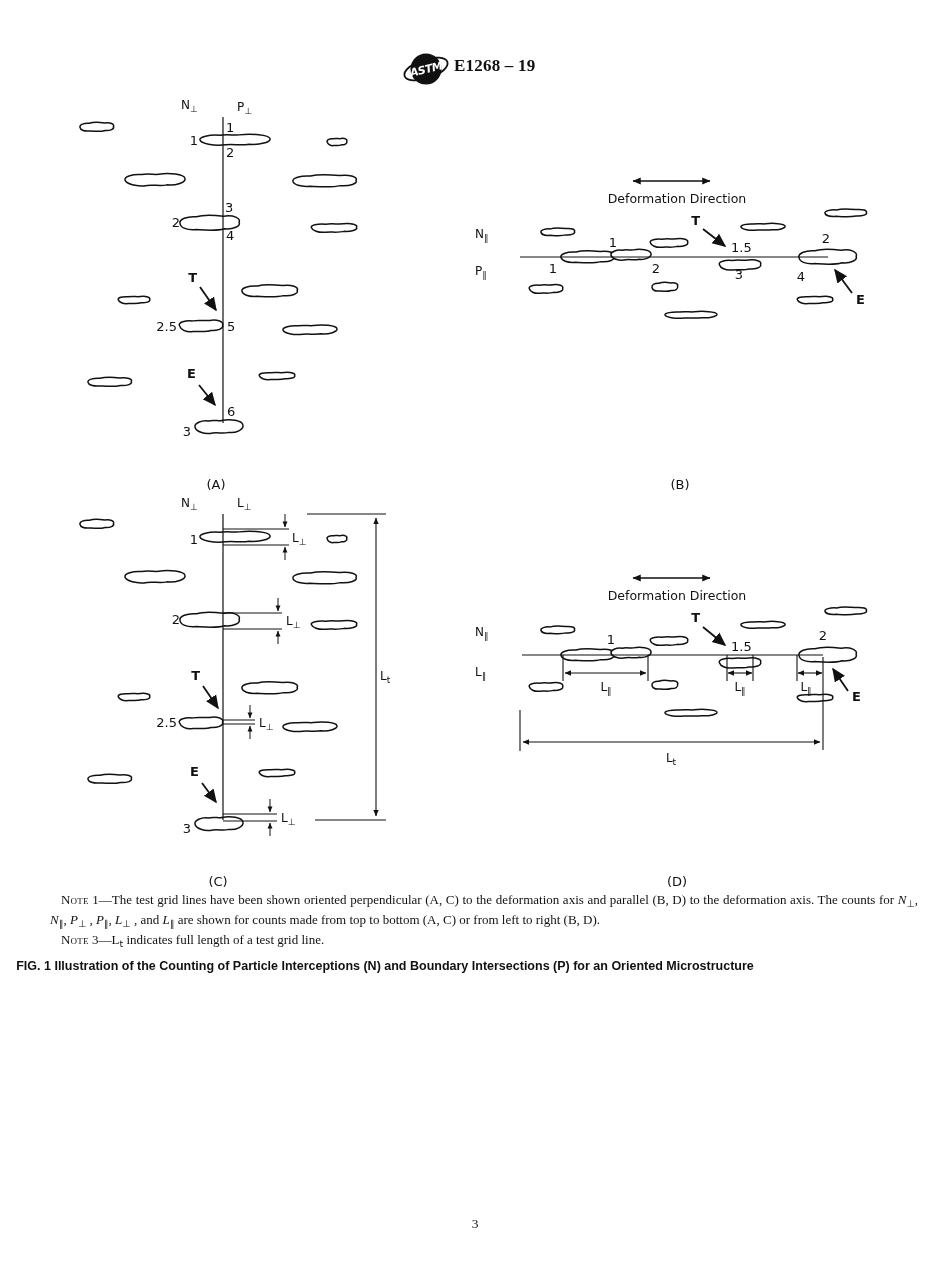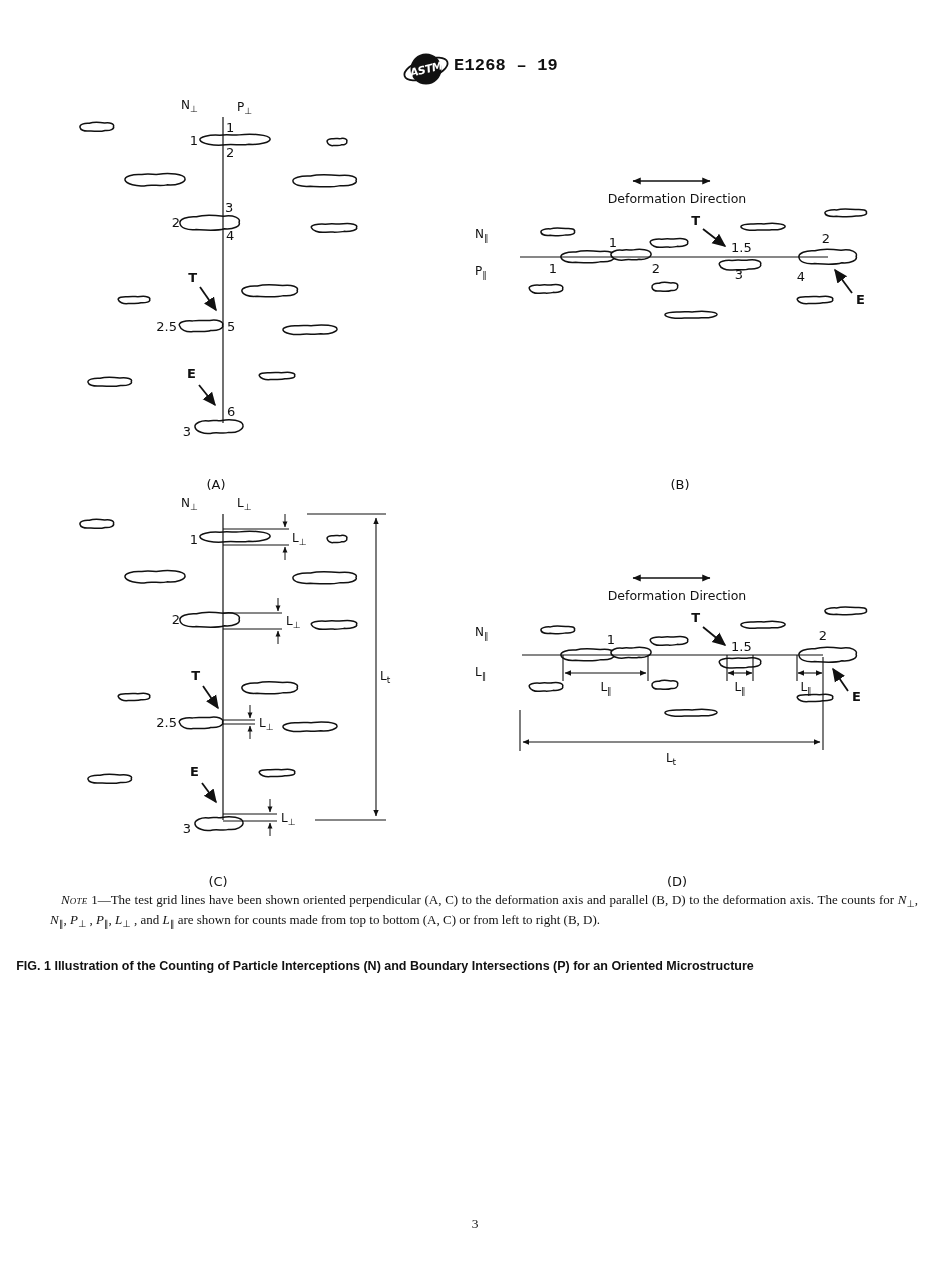--- a/index.html
+++ b/index.html
@@ -1,24 +1,24 @@
 <!DOCTYPE html>
 <html><head>
 <meta charset="utf-8">
 <style>
   html,body{margin:0;padding:0;background:#888;}
   .page{position:relative;width:950px;height:1272px;background:#fff;margin:0 auto;overflow:hidden;
         font-family:"DejaVu Sans",sans-serif;color:#111;}
   .abs{position:absolute;}
   .hdr-code{left:454px;top:56px;font-size:17px;font-weight:bold;letter-spacing:.2px;
-            font-family:Liberation Mono, monospace;}
+            font-family:Liberation Serif, serif;}
   .notes{left:50px;top:892px;width:868px;font-family:"Liberation Serif",serif;
          font-size:13px;line-height:16.4px;}
   .notes p{margin:0;text-align:justify;text-indent:11px;}
-  .sc{font-variant:small-caps;letter-spacing:.2px;font-style:italic;}
+  .sc{font-variant:small-caps;letter-spacing:.2px;}
   .it{font-style:italic;}
   .sub{vertical-align:-2.5px;font-size:9.5px;font-family:"DejaVu Sans","DejaVu Serif",serif;}
   .caption{left:0;top:959px;width:770px;text-align:center;font-weight:bold;font-size:12.5px;
            font-family:"Liberation Sans",sans-serif;}
   .pageno{left:0;top:1216px;width:950px;text-align:center;font-family:"Liberation Serif",serif;font-size:13.5px;}
   svg text{fill:#111;font-family:"DejaVu Sans",sans-serif;}
   .t13{font-size:13px;} .t12{font-size:12px;} .bld{font-weight:bold;}
 </style>
 </head>
 <body>
@@ -211,19 +211,20 @@
       <text x="700" y="622" class="t13 bld" text-anchor="end">T</text>
       <line x1="703" y1="627" x2="725" y2="645" stroke="#111" stroke-width="1.8" marker-end="url(#mB)"></line>
       <text x="852" y="701" class="t13 bld">E</text>
       <line x1="848" y1="691" x2="833" y2="669" stroke="#111" stroke-width="1.8" marker-end="url(#mB)"></line>
       <text x="677" y="886" class="t13" text-anchor="middle">(D)</text>
     </g>
   </svg>
 
   <div class="abs notes">
     <p><span class="sc">Note</span><span> 1—The test grid lines have been shown oriented perpendicular (A, C) to the deformation axis and parallel (B, D) to the deformation axis. The counts for </span><span class="it">N</span><span class="sub">⊥</span><span>, </span><span class="it">N</span><span class="sub">∥</span><span>, </span><span class="it">P</span><span class="sub">⊥</span><span> , </span><span class="it">P</span><span class="sub">∥</span><span>, </span><span class="it">L</span><span class="sub">⊥</span><span> , and </span><span class="it">L</span><span class="sub">∥</span><span> are shown for counts made from top to bottom (A, C) or from left to right (B, D).</span></p>
+    <p><span class="sc">Note</span><span> 3—L</span><span class="sub">t</span><span> indicates full length of a test grid line.</span></p>
   </div>
 
   <div class="abs caption">FIG. 1 Illustration of the Counting of Particle Interceptions (N) and Boundary Intersections (P) for an Oriented Microstructure</div>
 
   <div class="abs pageno">3</div>
 
 </div>
 
 </body></html>

